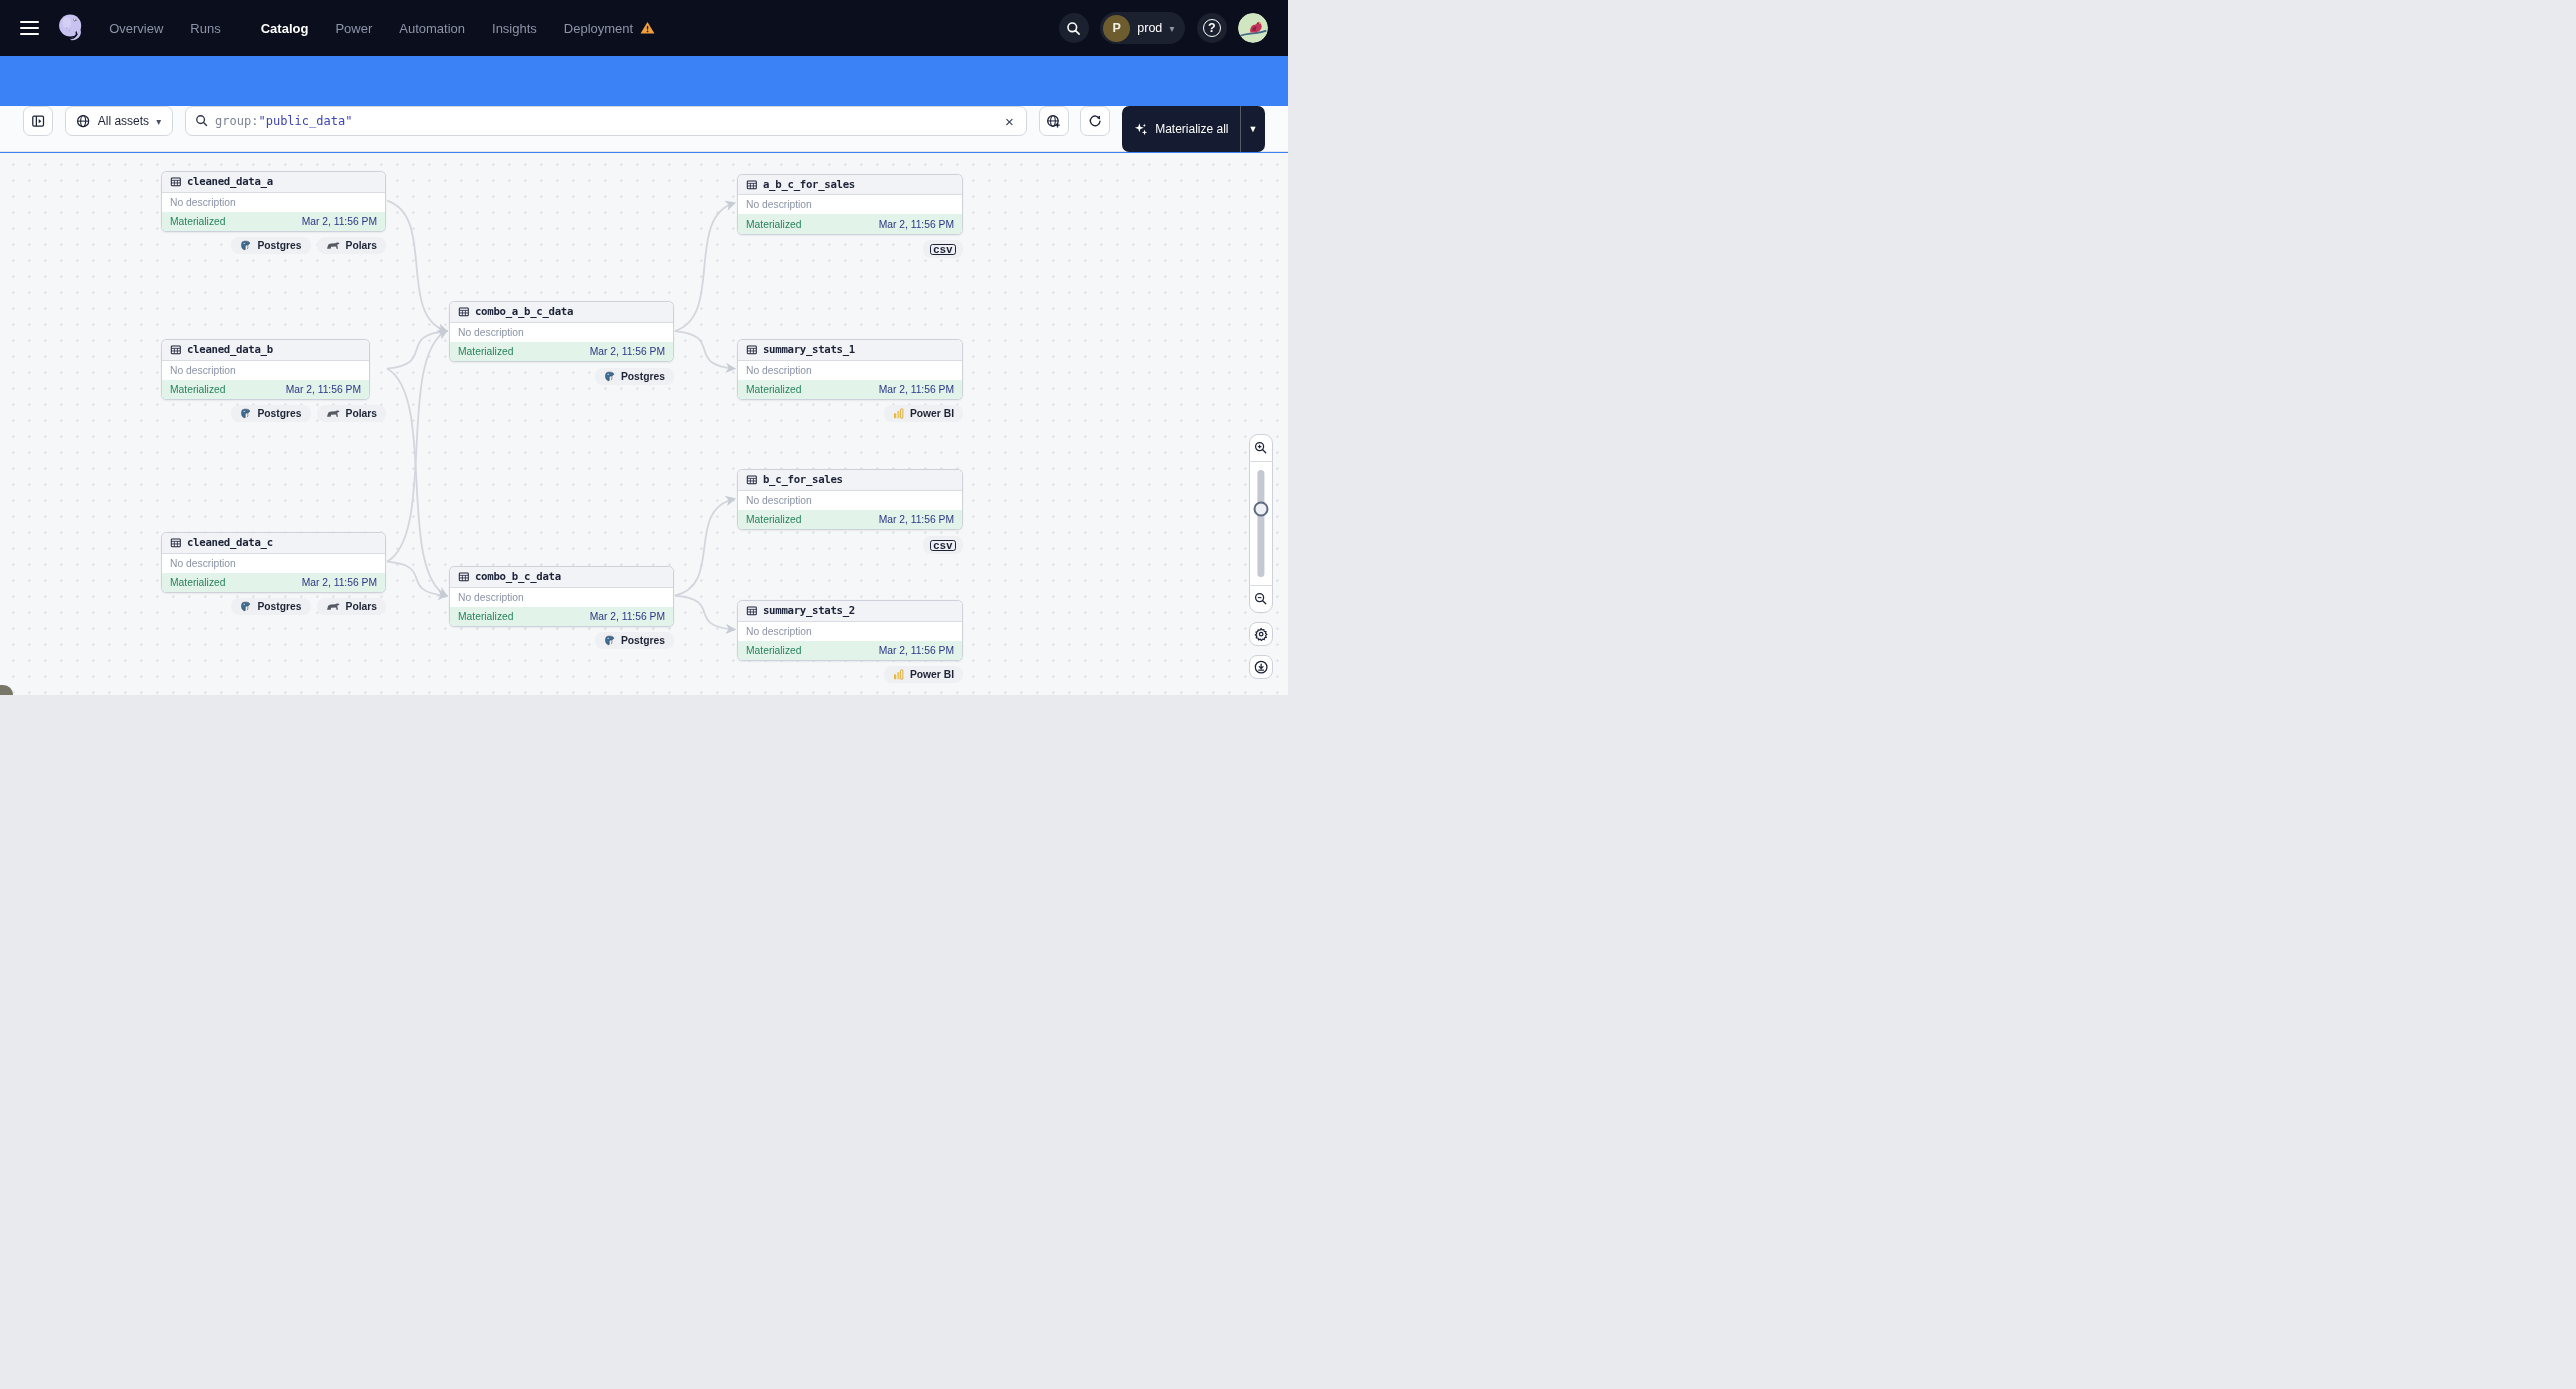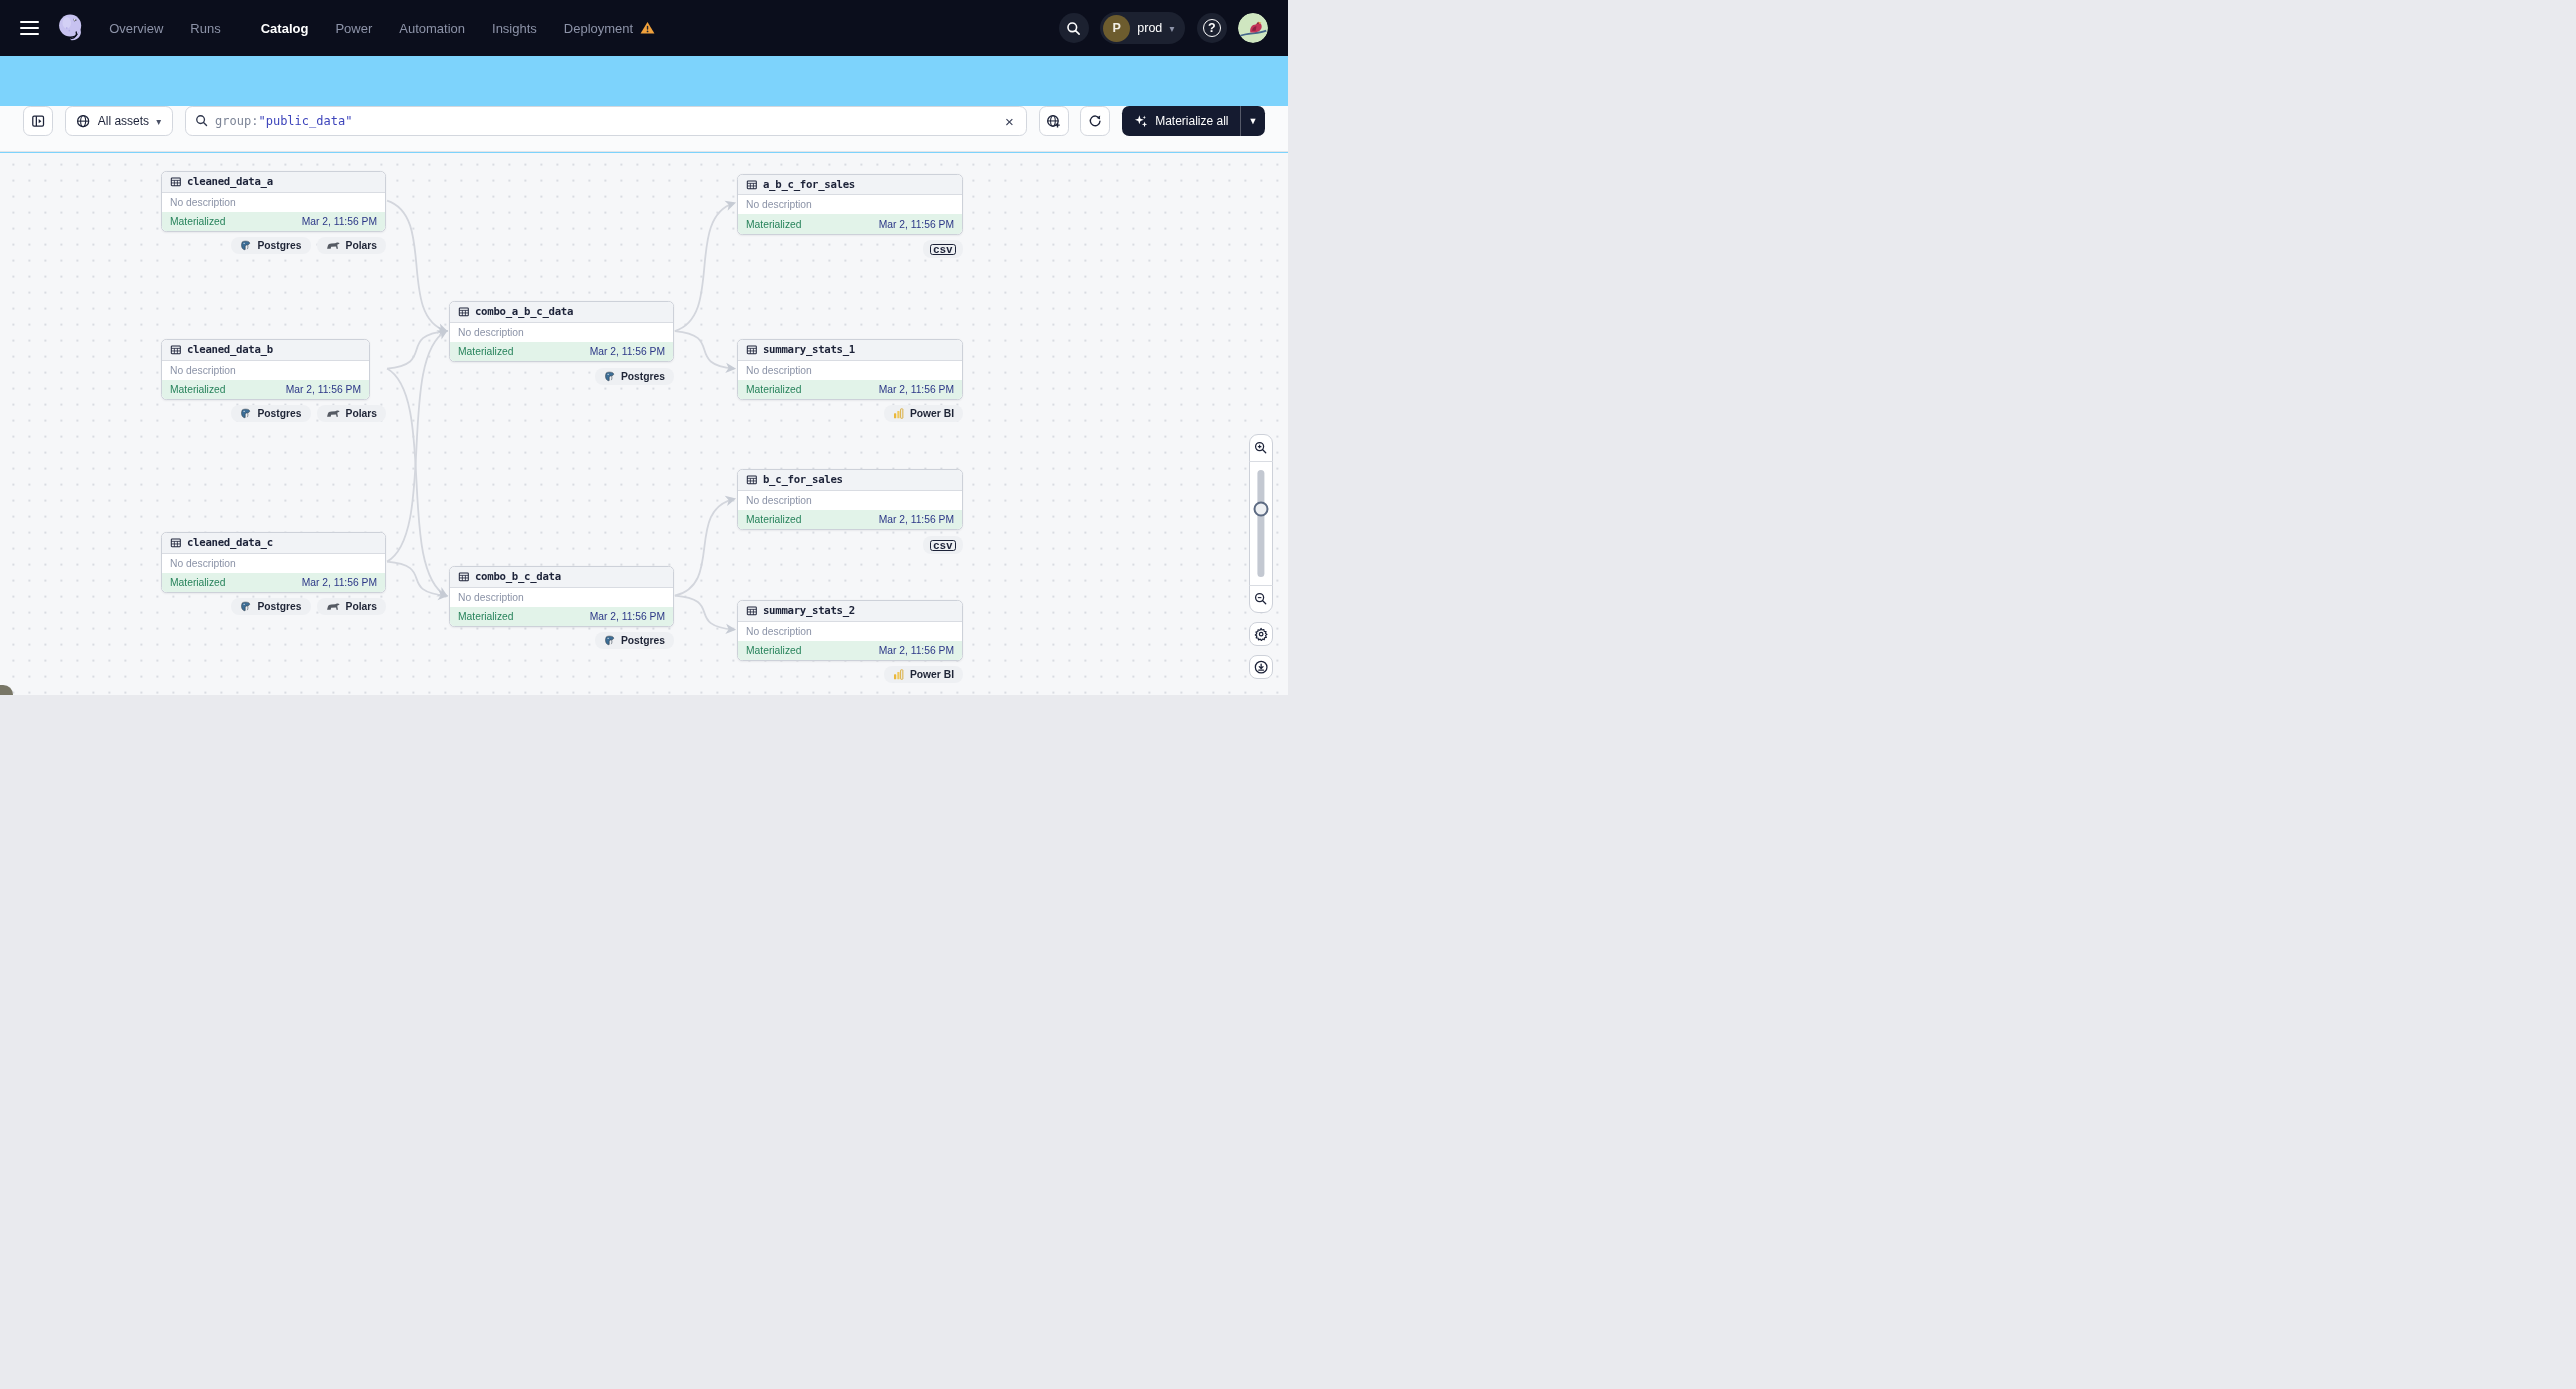--- a/index.html
+++ b/index.html
@@ -1,18 +1,18 @@
 <!DOCTYPE html>
 <html style="font-size:14.3px"><head>
 <meta charset="utf-8">
 <style>
   * { margin:0; padding:0; box-sizing:border-box; }
   html,body { background:#e9eaee; }
   body { font-family:"Liberation Sans", sans-serif; }
-  .app { position:relative; width:1288px; height:695px; overflow:hidden; background:#7dd3fc;padding-left:24px; }
+  .app { position:relative; width:1288px; height:695px; overflow:hidden; background:#3b82f6;padding-left:24px; }
 
   
   .topnav { position:absolute; top:0; left:0; right:0; height:56px; background:#0b0e1c;
             display:flex; align-items:center; padding:0 19.7px; }
   .hamburger { width:19.7px; height:14.3px; display:flex; flex-direction:column; justify-content:space-between; cursor:pointer; margin-right:14.3px; }
   .hamburger span { display:block; height:2.3px; background:#fff; border-radius:1.8px; }
   .logo { width:34px; height:34px; margin-right:21.5px; }
   .nav-items { display:flex; align-items:center; gap:27px; }
   .nav-item { color:#8d93a8; font-size:13px; cursor:pointer; display:flex; align-items:center; gap:7.2px; }
   .nav-item.active { color:#ffffff; font-weight:700;margin-left:13px; }
@@ -39,21 +39,21 @@
               display:flex; align-items:center; justify-content:center; cursor:pointer; }
   .assets-dd { height:30px; border:0.9px solid #d3d7de; border-radius:7.2px; background:#fff; display:flex;
                align-items:center; gap:7.2px; padding:0 10.7px; font-size:12px; color:#1c2238; cursor:pointer; }
   .assets-dd .caret { color:#4a5166; }
   .searchbox { flex:1; height:30px; border:0.9px solid #d3d7de; border-radius:7.2px; background:#fff;
                display:flex; align-items:center; gap:7.2px; padding:0 9px; cursor:text; }
   .searchbox .query { font-family:"DejaVu Sans Mono", monospace; font-size:12px; }
   .q-prefix { color:#7c8496; }
   .q-value { color:#3d44bb; }
   .clear-x { margin-left:auto; color:#3a4souredf58; font-size:15px; color:#3a4058; cursor:pointer; padding:0 3.6px; }
-  .mat-btn { height:30px; border-radius:7.2px; background:#151b30; color:#fff; display:flex; align-items:stretch; cursor:pointer; overflow:hidden; }
+  .mat-btn { height:46px; border-radius:7.2px; background:#151b30; color:#fff; display:flex; align-items:stretch; cursor:pointer; overflow:hidden; }
   .mat-main { display:flex; align-items:center; gap:7.2px; padding:0 11.6px; font-size:12px; }
   .mat-divider { width:0.9px; background:rgba(255,255,255,.28); }
   .mat-caret { width:24px; display:flex; align-items:center; justify-content:center; color:#fff; font-size:9px; }
 
   
   .canvas { position:absolute; top:153px; left:0; width:1288px; height:542px;
             background-color:#f6f7f9;
             background-image:radial-gradient(#d9dce2 1.2px, transparent 1.3px);
             background-size:16px 16px; background-position:5.4px 3.6px; }
   #edge-layer { position:absolute; inset:0; }

